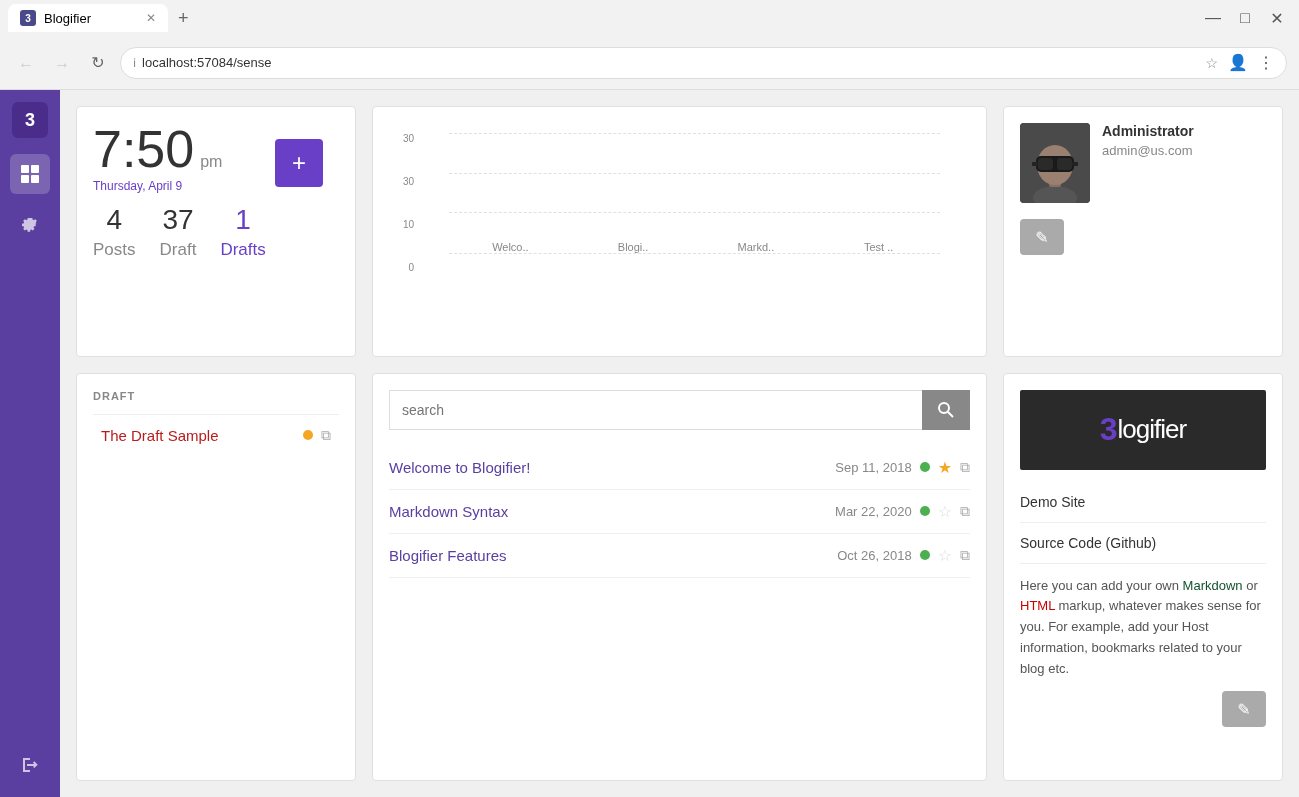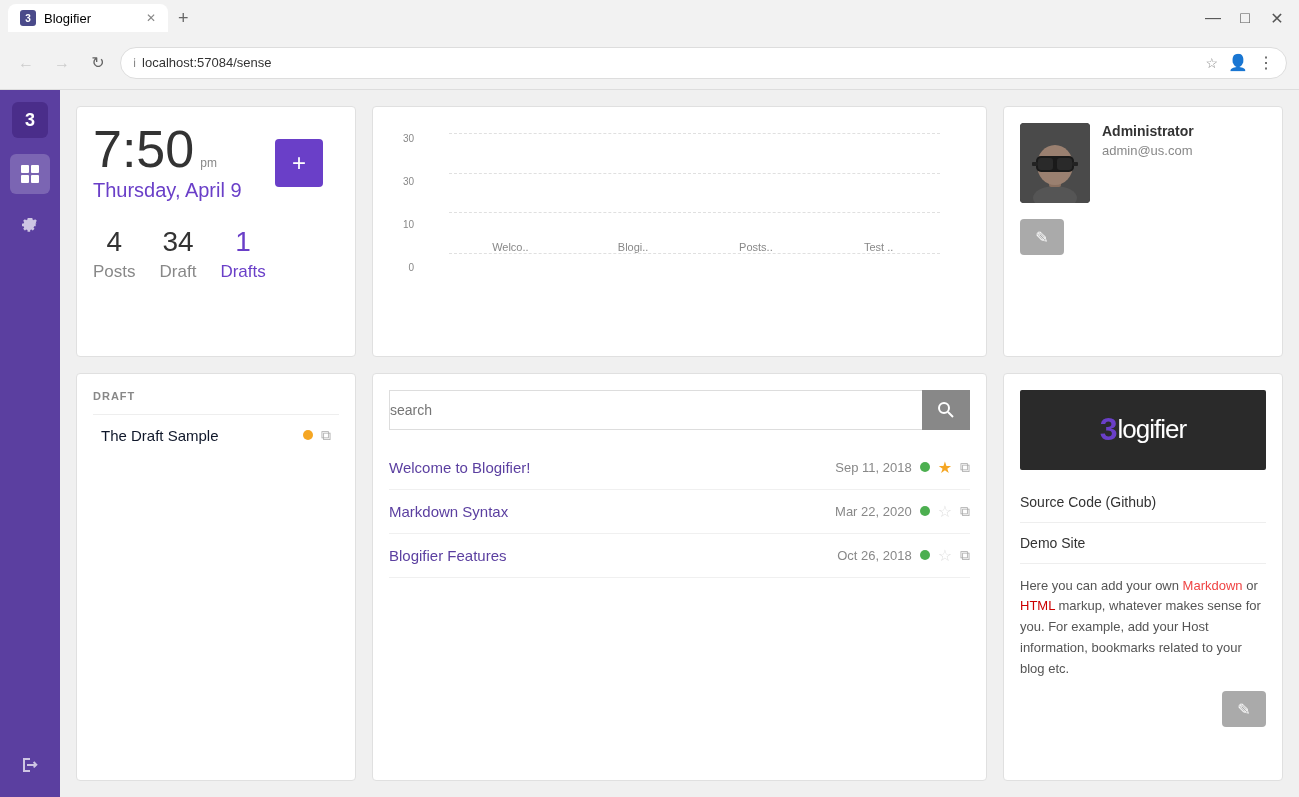--- a/index.html
+++ b/index.html
@@ -35,22 +35,22 @@
 
     
     .main-content { flex: 1; padding: 16px; display: grid; grid-template-columns: 280px 1fr 280px; grid-template-rows: auto auto; gap: 16px; overflow: auto; }
 
     
     .card { background: white; border-radius: 4px; border: 1px solid #e0e0e0; padding: 16px; }
 
     
     .stats-card { display: flex; flex-direction: column; }
     .stats-time { font-size: 52px; font-weight: 300; color: #333; line-height: 1; display: flex; align-items: baseline; gap: 6px; }
-    .stats-ampm { font-size: 12px; color: #888; }
-    .stats-date { color: #6a3fc8; font-size: 20px; margin: 4px 0 24px; }
+    .stats-ampm { font-size: 16px; color: #888; }
+    .stats-date { color: #6a3fc8; font-size: 12px; margin: 4px 0 11px; }
     .stats-row { display: flex; gap: 24px; }
     .stat-item { text-align: center; }
     .stat-number { font-size: 28px; font-weight: 300; color: #333; }
     .stat-number.blue { color: #6a3fc8; }
     .stat-label { font-size: 17px; color: #888; margin-top: 4px; }
     .new-post-btn { width: 48px; height: 48px; background: #6a3fc8; border: none; border-radius: 4px; color: white; font-size: 24px; cursor: pointer; display: flex; align-items: center; justify-content: center; position: absolute; right: 16px; top: 16px; }
     .stats-card-inner { position: relative; }
 
     
     .chart-card { }
@@ -67,43 +67,43 @@
     .admin-avatar { width: 70px; height: 80px; background: #333; border-radius: 4px; overflow: hidden; flex-shrink: 0; display: flex; align-items: center; justify-content: center; }
     .admin-info { flex: 1; }
     .admin-name { font-size: 14px; font-weight: 600; color: #333; }
     .admin-email { font-size: 13px; color: #888; margin-top: 4px; }
     .admin-edit-btn { background: #aaa; border: none; border-radius: 4px; color: white; width: 44px; height: 36px; cursor: pointer; display: flex; align-items: center; justify-content: center; font-size: 16px; margin-top: 8px; }
 
     
     .draft-card { }
     .draft-title { font-size: 11px; font-weight: 600; color: #888; letter-spacing: 1px; margin-bottom: 12px; text-transform: uppercase; }
     .draft-item { display: flex; align-items: center; gap: 8px; padding: 12px 8px; border-top: 1px solid #eee; }
-    .draft-name { font-size: 15px; color: #0f172a; flex: 1; font-weight: 500; }
+    .draft-name { font-size: 15px; color: #b91c1c; flex: 1; font-weight: 500; }
     .draft-dot { width: 10px; height: 10px; background: #f5a623; border-radius: 50%; }
     .draft-link-icon { color: #aaa; font-size: 14px; cursor: pointer; }
 
     
     .posts-card { }
     .search-bar { display: flex; gap: 0; margin-bottom: 16px; }
-    .search-input { flex: 1; height: 40px; border: 1px solid #ddd; border-right: none; border-radius: 0; padding: 0 0; font-size: 14px; color: #999; outline: none; }
+    .search-input { flex: 1; height: 40px; border: 1px solid #ddd; border-right: none; border-radius: 0; padding: 0 12px; font-size: 14px; color: #999; outline: none; }
     .search-btn { background: #888; border: none; width: 48px; height: 40px; cursor: pointer; color: white; font-size: 16px; display: flex; align-items: center; justify-content: center; }
     .post-item { display: flex; align-items: center; padding: 12px 0; border-bottom: 1px solid #f0f0f0; gap: 8px; }
     .post-title { font-size: 15px; color: #5b3fa0; font-weight: 500; flex: 1; cursor: pointer; }
     .post-date { font-size: 13px; color: #888; white-space: nowrap; }
     .post-status-dot { width: 10px; height: 10px; background: #4caf50; border-radius: 50%; flex-shrink: 0; }
     .post-star { color: #ddd; font-size: 16px; cursor: pointer; }
     .post-star.active { color: #f5a623; }
     .post-ext-link { color: #aaa; font-size: 14px; cursor: pointer; }
 
     
     .widget-card { }
     .widget-banner { width: 100%; height: 80px; background: #2a2a2a; border-radius: 2px; overflow: hidden; display: flex; align-items: center; justify-content: center; margin-bottom: 12px; }
     .widget-link { display: block; padding: 12px 0; border-bottom: 1px solid #eee; color: #333; font-size: 14px; text-decoration: none; cursor: pointer; }
     .widget-description { font-size: 13px; color: #555; line-height: 1.6; margin-top: 12px; }
-    .widget-description .markup { color: #ef4444; }
+    .widget-description .markup { color: #14532d; }
     .widget-description .html { color: #cc0000; }
     .widget-edit-btn { background: #aaa; border: none; border-radius: 4px; color: white; width: 44px; height: 36px; cursor: pointer; display: flex; align-items: center; justify-content: center; font-size: 16px; margin-top: 12px; margin-left: auto; }
   </style>
 </head>
 <body>
 
 <div class="browser-chrome">
   <div class="browser-titlebar">
     <div style="display:flex; align-items:center; gap:4px; flex:1;">
       <div class="browser-tab">
@@ -166,21 +166,21 @@
           <span>7:50</span>
           <span class="stats-ampm">pm</span>
         </div>
         <div class="stats-date">Thursday, April 9</div>
         <div class="stats-row">
           <div class="stat-item">
             <div class="stat-number">4</div>
             <div class="stat-label">Posts</div>
           </div>
           <div class="stat-item">
-            <div class="stat-number">34</div>
+            <div class="stat-number">37</div>
             <div class="stat-label">Draft</div>
           </div>
           <div class="stat-item">
             <div class="stat-number blue">1</div>
             <div class="stat-label" style="color:#6a3fc8;">Drafts</div>
           </div>
         </div>
       </div>
     </div>
 
@@ -205,21 +205,21 @@
             <div class="chart-bar-group">
               <div class="chart-bar" style="height:85%;"></div>
               <span class="chart-label">Welco..</span>
             </div>
             <div class="chart-bar-group">
               <div class="chart-bar" style="height:55%;"></div>
               <span class="chart-label">Blogi..</span>
             </div>
             <div class="chart-bar-group">
               <div class="chart-bar" style="height:22%;"></div>
-              <span class="chart-label">Posts..</span>
+              <span class="chart-label">Markd..</span>
             </div>
             <div class="chart-bar-group">
               <div class="chart-bar" style="height:28%;"></div>
               <span class="chart-label">Test ..</span>
             </div>
           </div>
         </div>
       </div>
     </div>
 
@@ -298,22 +298,22 @@
         <span class="post-star">☆</span>
         <span class="post-ext-link">⧉</span>
       </div>
     </div>
 
     <div class="card widget-card">
       <div class="widget-banner">
         <span style="color:#6a3fc8; font-size:32px; font-weight:bold;">3</span>
         <span style="color:white; font-size:26px; font-weight:300; letter-spacing:-1px;">logifier</span>
       </div>
+      <a class="widget-link">Demo Site</a>
       <a class="widget-link">Source Code (Github)</a>
-      <a class="widget-link">Demo Site</a>
       <div class="widget-description">
         Here you can add your own <span class="markup">Markdown</span> or <span class="html">HTML</span> markup, whatever makes sense for you. For example, add your Host information, bookmarks related to your blog etc.
       </div>
       <button class="widget-edit-btn">
         <span>✎</span>
       </button>
     </div>
 
   </div>
 </div>

